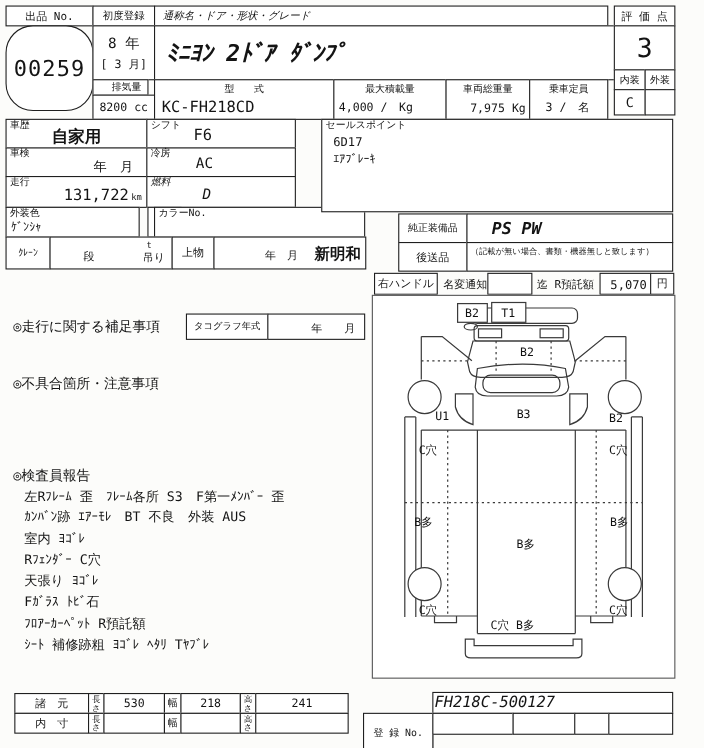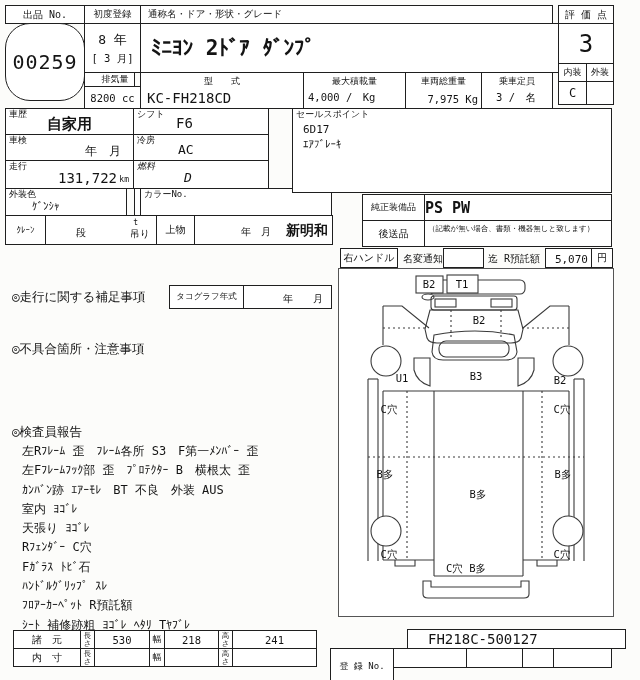--- a/index.html
+++ b/index.html
@@ -5,21 +5,21 @@
   *{box-sizing:border-box;margin:0;padding:0;}
   html,body{width:640px;height:680px;}
   body{
     position:relative;background:#fcfcfa;color:#141414;
     font-family:"DejaVu Sans Mono","Liberation Mono",monospace;
     overflow:hidden;
   }
   .cell{position:absolute;border:1px solid #1f1f1f;background:#fff;}
   .txt{position:absolute;white-space:nowrap;}
   .hdr{display:flex;align-items:center;justify-content:center;font-size:10px;}
-  .cl{display:flex;align-items:center;}
+  .cl{display:flex;align-items:center;font-style:italic;}
   .corner{position:absolute;top:1px;left:3px;font-size:9px;line-height:1;white-space:nowrap;}
   .vlabel{display:flex;align-items:center;justify-content:center;text-align:center;
     font-size:7.5px;line-height:8px;word-break:break-all;padding:0 2px;}
   .blank{background:#fff;}
   svg{display:block;}
   svg text{font-size:10.5px;text-anchor:middle;fill:#111;
     font-family:"DejaVu Sans Mono","Liberation Mono",monospace;}
   .dash{stroke-dasharray:2 3;}
 </style>
 </head>
@@ -86,21 +86,21 @@
   <div class="txt" style="right:16px;top:9px;font-size:14px;">131,722</div>
   <div class="txt" style="right:4px;bottom:4px;font-size:8px;">km</div>
 </div>
 <div class="cell" style="left:133px;top:160px;width:136px;height:29px;font-style:italic;">
   <span class="corner">燃料</span>
   <div class="txt" style="left:50px;top:9px;font-size:13px;">D</div>
 </div>
 
 <div class="cell" style="left:5px;top:188px;width:122px;height:28px;">
   <span class="corner">外装色</span>
-  <div class="txt" style="left:4px;bottom:2px;font-size:11px;margin-left:22px;">ｹﾞﾝｼｬ</div>
+  <div class="txt" style="left:4px;bottom:2px;font-size:11px;">ｹﾞﾝｼｬ</div>
 </div>
 <div class="cell" style="left:110px;top:188px;width:31px;height:28px;margin-left:24px;">
   <div class="txt" style="left:0;right:0;top:2px;text-align:center;font-size:9px;">色替</div>
 </div>
 <div class="cell" style="left:140px;top:188px;width:192px;height:28px;">
   <span class="corner">カラーNo.</span>
 </div>
 
 <div class="cell hdr" style="left:5px;top:215px;width:41px;height:30px;font-size:9px;">ｸﾚｰﾝ</div>
 <div class="cell" style="left:45px;top:215px;width:112px;height:30px;">
@@ -115,21 +115,21 @@
 </div>
 
 <div class="cell" style="left:292px;top:108px;width:320px;height:85px;">
   <span class="corner">セールスポイント</span>
   <div style="position:absolute;left:10px;top:13px;font-size:11px;line-height:15px;">
       <div>6D17</div>
       <div>ｴｱﾌﾞﾚｰｷ</div>
     </div>
 </div>
 <div class="cell hdr" style="left:362px;top:194px;width:63px;height:27px;font-size:9px;">純正装備品</div>
-<div class="cell cl" style="left:424px;top:194px;width:188px;height:27px;font-size:15px;padding-left:0;font-weight:bold;">PS PW</div>
+<div class="cell cl" style="left:424px;top:194px;width:188px;height:27px;font-size:15px;padding-left:22px;font-weight:bold;">PS PW</div>
 <div class="cell hdr" style="left:362px;top:220px;width:63px;height:27px;font-size:10px;">後送品</div>
 <div class="cell" style="left:424px;top:220px;width:188px;height:27px;">
   <div class="txt" style="left:3px;top:3px;font-size:7.5px;">（記載が無い場合、書類・機器無しと致します）</div>
 </div>
 
 <div class="cell hdr" style="left:340px;top:248px;width:58px;height:20px;font-size:10px;">右ハンドル</div>
 <div class="txt" style="left:403px;top:252px;font-size:10px;">名変通知</div>
 <div class="cell blank" style="left:443px;top:248px;width:41px;height:20px;"></div>
 <div class="txt" style="left:488px;top:252px;font-size:10px;">迄 R預託額</div>
 <div class="cell" style="left:545px;top:248px;width:47px;height:20px;">
@@ -139,27 +139,25 @@
 
 <div class="txt" style="left:12px;top:289px;font-size:12.5px;">◎走行に関する補足事項</div>
 <div class="cell hdr" style="left:169px;top:285px;width:75px;height:24px;font-size:8.5px;">タコグラフ年式</div>
 <div class="cell" style="left:243px;top:285px;width:89px;height:24px;">
   <div class="txt" style="right:8px;top:6px;font-size:10px;">年　　月</div>
 </div>
 <div class="txt" style="left:12px;top:341px;font-size:12.5px;">◎不具合箇所・注意事項</div>
 <div class="txt" style="left:12px;top:424px;font-size:12.5px;">◎検査員報告</div>
 <div style="position:absolute;left:22px;top:442px;width:314px;font-size:12px;line-height:19.3px;white-space:nowrap;">
     <div>左Rﾌﾚｰﾑ 歪　ﾌﾚｰﾑ各所 S3　F第一ﾒﾝﾊﾞｰ 歪</div>
-    <div>左Fﾌﾚｰﾑﾌｯｸ部 歪　ﾌﾟﾛﾃｸﾀｰ B　横根太 歪</div>
     <div>ｶﾝﾊﾞﾝ跡 ｴｱｰﾓﾚ　BT 不良　外装 AUS</div>
     <div>室内 ﾖｺﾞﾚ</div>
+    <div>Rﾌｪﾝﾀﾞｰ C穴</div>
     <div>天張り ﾖｺﾞﾚ</div>
-    <div>Rﾌｪﾝﾀﾞｰ C穴</div>
     <div>Fｶﾞﾗｽ ﾄﾋﾞ石</div>
-    <div>ﾊﾝﾄﾞﾙｸﾞﾘｯﾌﾟ ｽﾚ</div>
     <div>ﾌﾛｱｰｶｰﾍﾟｯﾄ R預託額</div>
     <div>ｼｰﾄ 補修跡粗 ﾖｺﾞﾚ ﾍﾀﾘ Tﾔﾌﾞﾚ</div>
   </div>
 
 <div class="cell" style="left:338px;top:268px;width:276px;height:349px;border-color:#555;">
   <svg width="274" height="347" viewBox="0 0 274 347">
     <g stroke="#3a3a3a" fill="none" stroke-width="1.1">
 
       <path d="M29 110 L29 292"></path>
         <path d="M39 110 L39 292"></path>
@@ -242,18 +240,18 @@
 
 <div class="cell hdr" style="left:13px;top:648px;width:68px;height:19px;">内　寸</div>
 <div class="cell vlabel" style="left:80px;top:648px;width:15px;height:19px;">長さ</div>
 <div class="cell blank" style="left:94px;top:648px;width:56px;height:19px;"></div>
 <div class="cell hdr" style="left:149px;top:648px;width:16px;height:19px;font-size:9px;">幅</div>
 <div class="cell blank" style="left:164px;top:648px;width:55px;height:19px;"></div>
 <div class="cell vlabel" style="left:218px;top:648px;width:15px;height:19px;">高さ</div>
 <div class="cell blank" style="left:232px;top:648px;width:85px;height:19px;"></div>
 
 <div class="cell hdr" style="left:330px;top:629px;width:64px;height:20px;font-size:9px;margin-top:31px;">車 台 No.</div>
-<div class="cell cl" style="left:393px;top:629px;width:219px;height:20px;font-size:14px;padding-left:20px;margin-left:14px;">FH218C-500127</div>
+<div class="cell cl" style="left:393px;top:629px;width:219px;height:20px;font-size:14px;padding-left:1px;">FH218C-500127</div>
 <div class="cell hdr" style="left:330px;top:648px;width:64px;height:36px;font-size:9px;">登 録 No.</div>
 <div class="cell blank" style="left:393px;top:648px;width:74px;height:20px;"></div>
 <div class="cell blank" style="left:466px;top:648px;width:57px;height:20px;"></div>
 <div class="cell blank" style="left:522px;top:648px;width:32px;height:20px;"></div>
 <div class="cell blank" style="left:553px;top:648px;width:59px;height:20px;"></div>
 
 </body></html>

